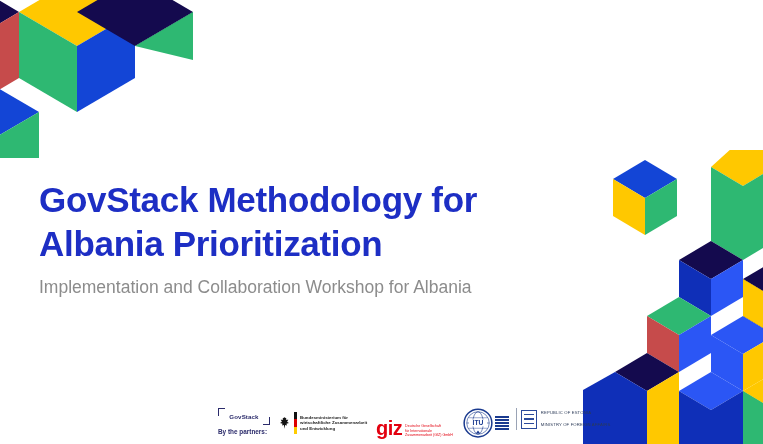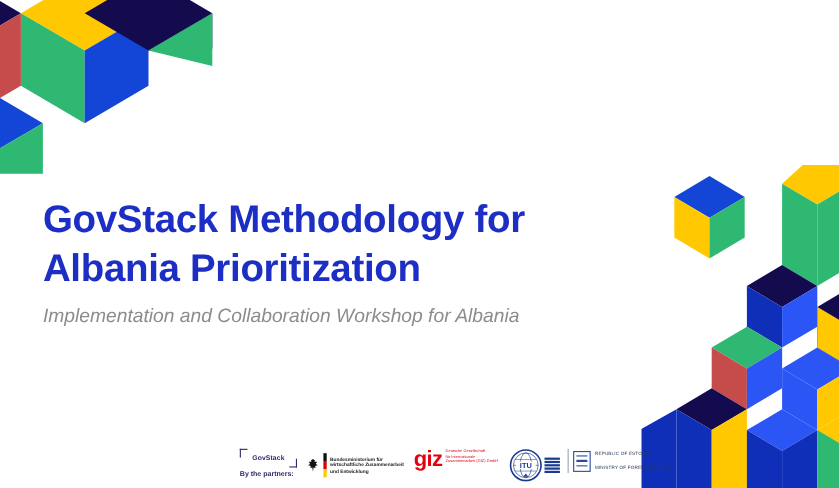--- a/index.html
+++ b/index.html
@@ -48,21 +48,20 @@
     letter-spacing: -0.3px;
     margin: 0;
     white-space: pre-line;
   }
   #page-subtitle {
     margin: 10px 0 0 0;
     font-size: 17.5px;
     line-height: 22px;
     color: #8c8c8c;
     font-weight: normal;
-    font-style: italic;
   }
 
   
   #partner-strip {
     position: absolute;
     left: 218px;
     top: 408px;
     display: flex;
     align-items: flex-start;
     height: 36px;
@@ -132,21 +131,21 @@
     font-size: 4.4px;
     line-height: 5.6px;
     color: #1a1a1a;
     white-space: pre-line;
     font-weight: bold;
   }
 
   
   #logo-giz {
     display: flex;
-    align-items: flex-start;
+    align-items: flex-end;
     margin-right: 10px;
   }
   #giz-wordmark {
     font-size: 20px;
     font-weight: bold;
     color: #e3000f;
     letter-spacing: -0.6px;
     line-height: 20px;
     margin-right: 3px;
   }

